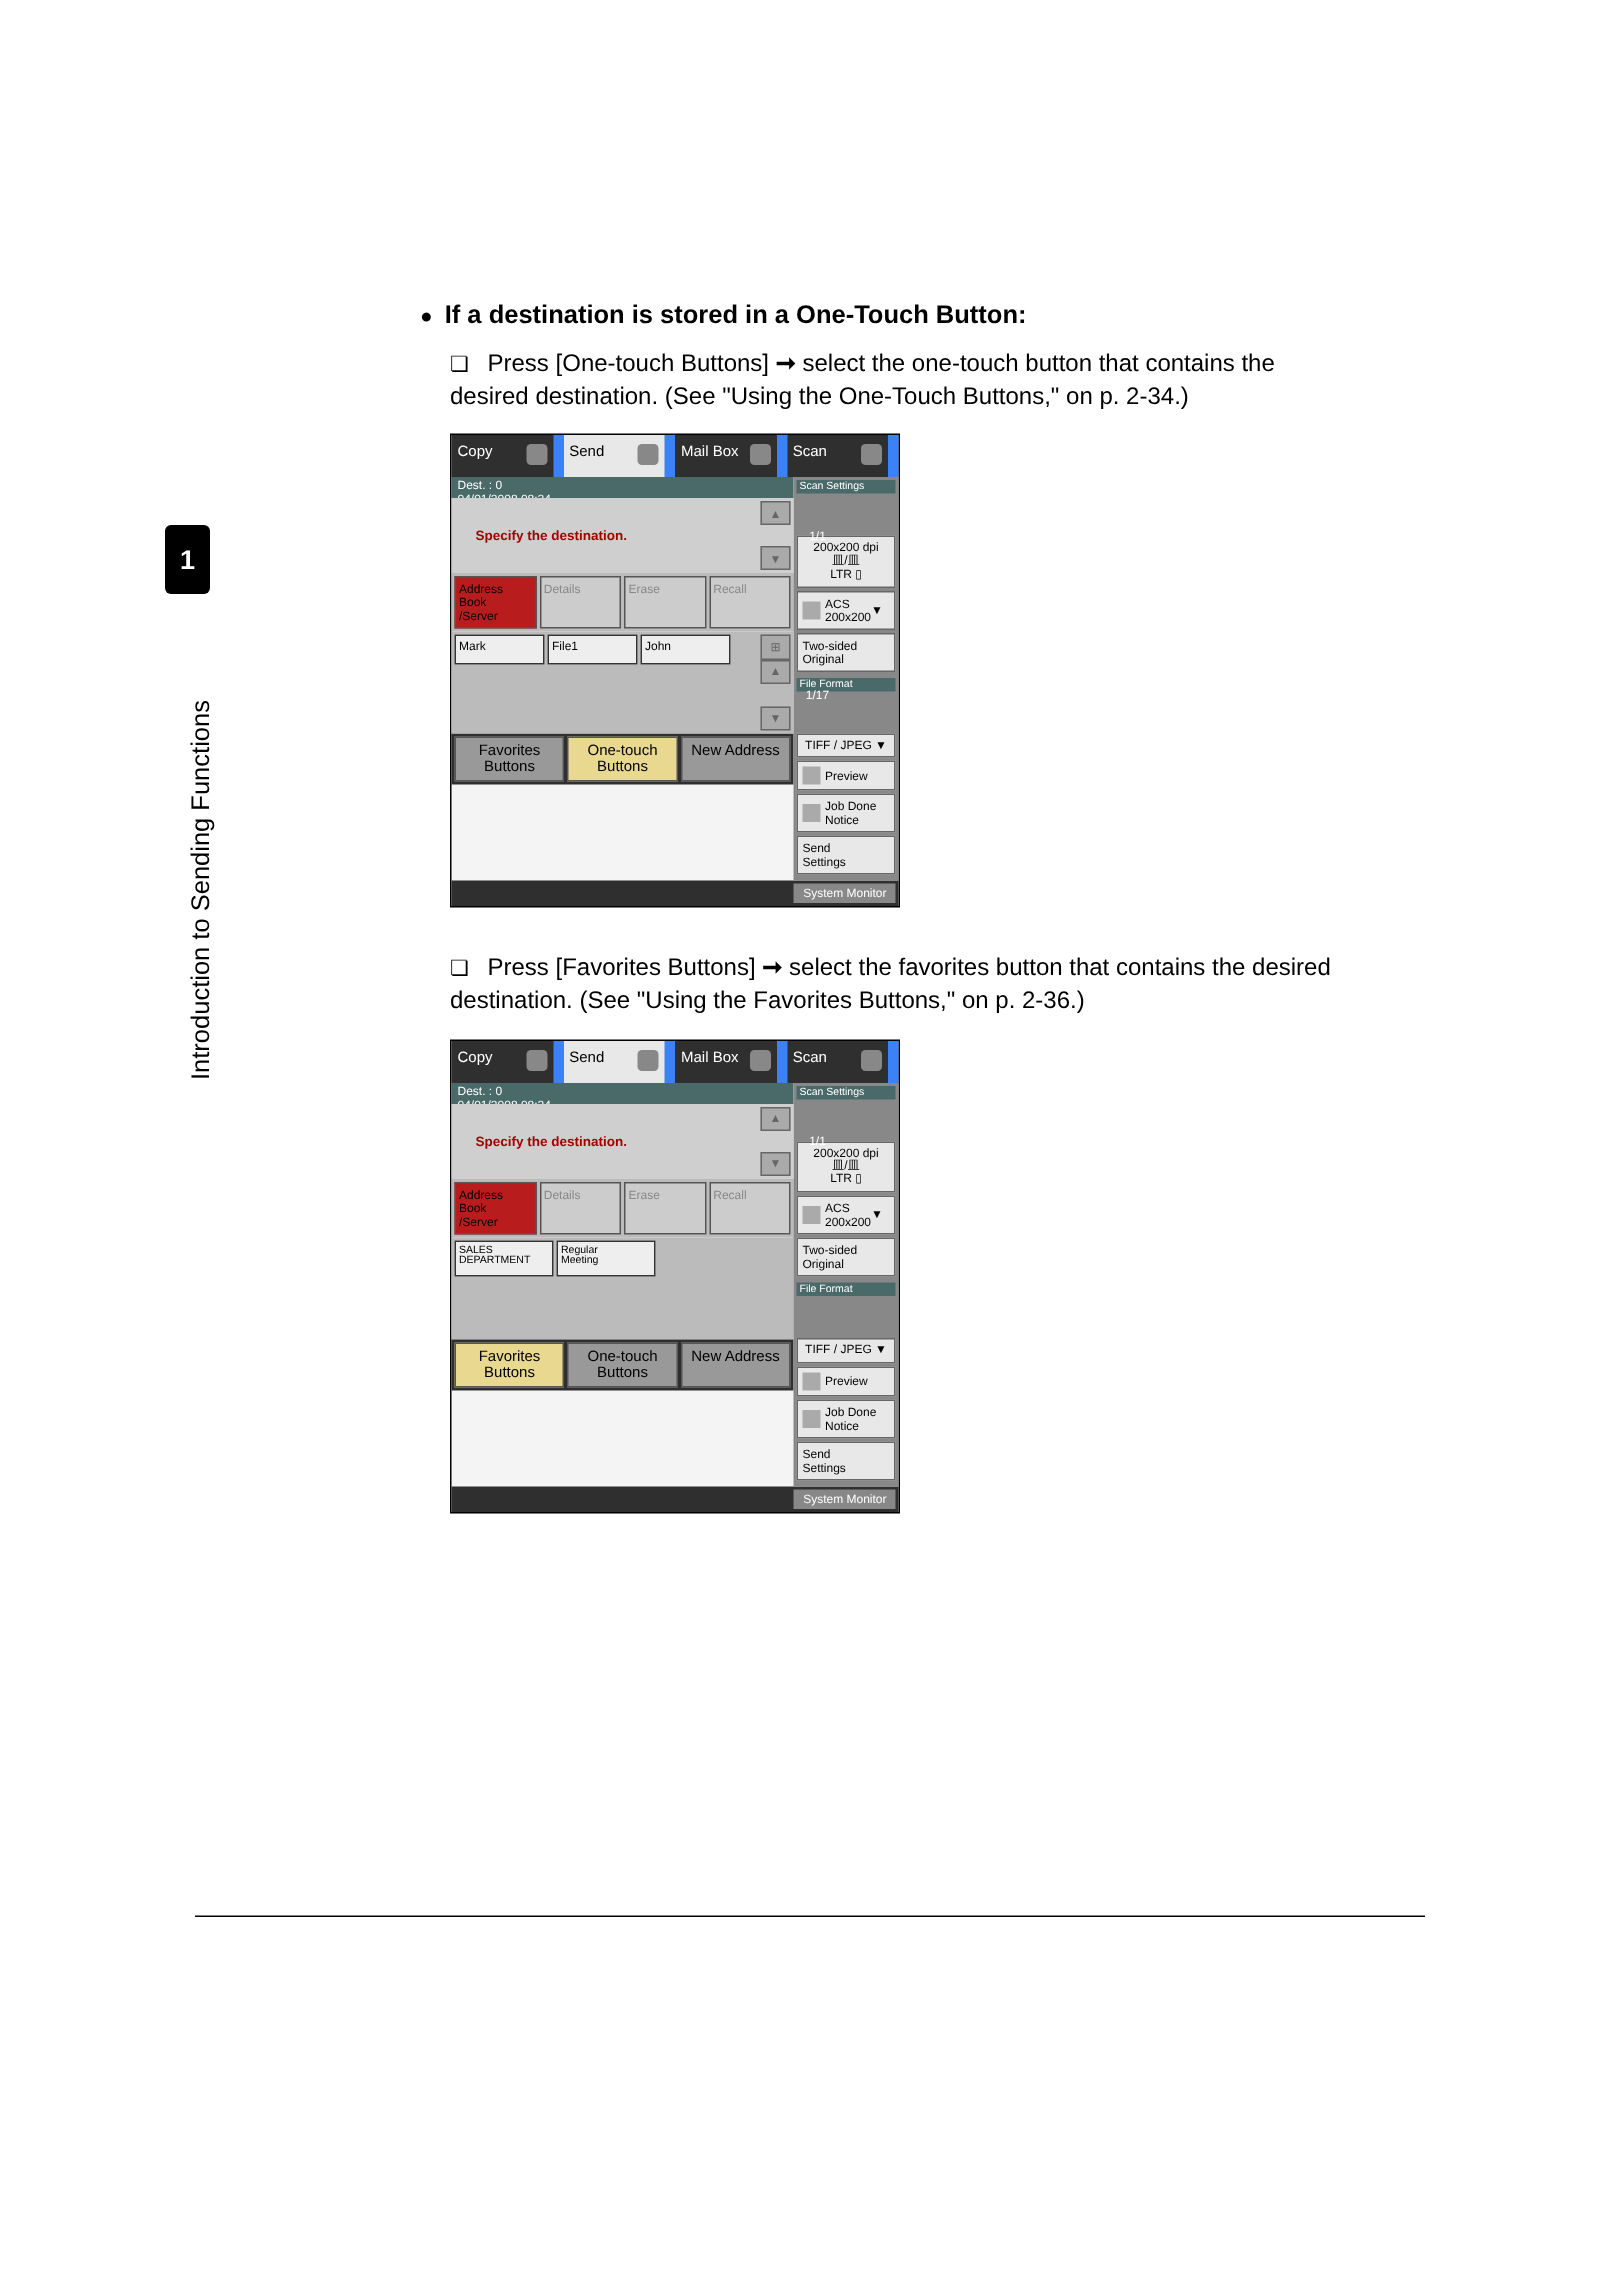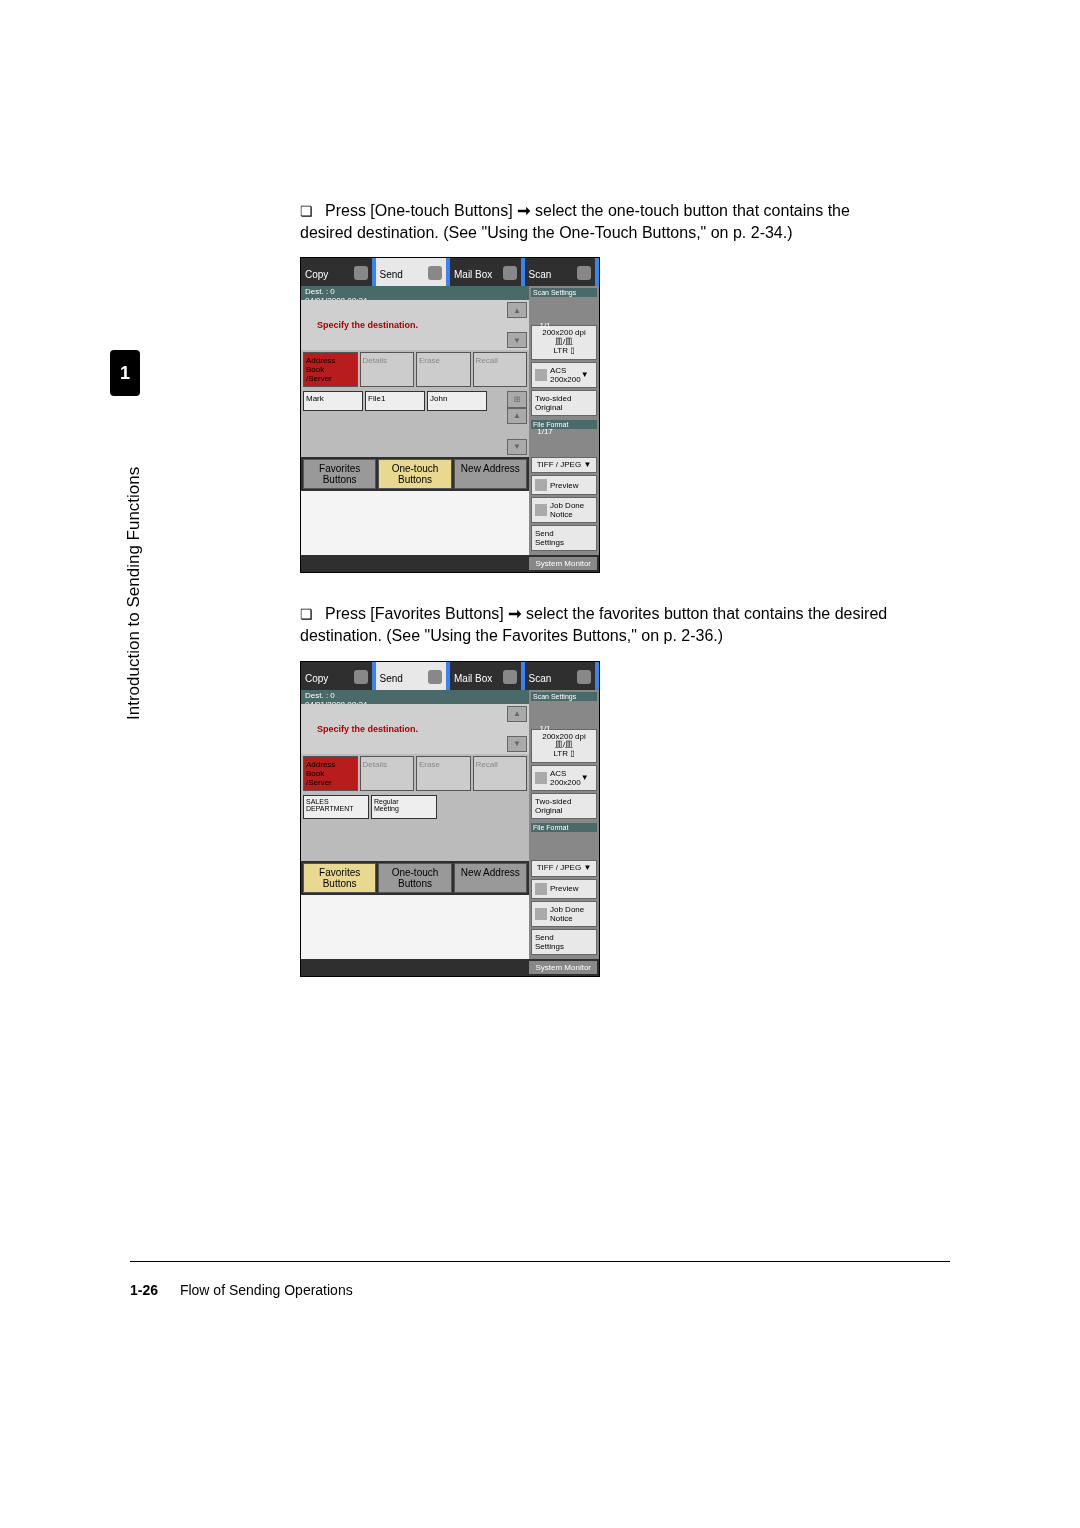--- a/index.html
+++ b/index.html
@@ -6,21 +6,21 @@
   body { background: #fff; font-family: Arial, Helvetica, sans-serif; width: 1080px; height: 1528px; position: relative; color: #000; }
   .page { position: absolute; left: 100px; top: 0; width: 880px; height: 1400px; }
   .content { padding-top: 200px; padding-left: 180px; padding-right: 80px; }
   .heading { font-weight: bold; font-size: 17px; margin-bottom: 12px; }
   .heading::before { content: "●"; font-size: 14px; margin-right: 8px; }
   .instruction { font-size: 16px; margin-left: 20px; margin-bottom: 14px; line-height: 1.35; }
   .instruction::before { content: "❏"; font-size: 14px; margin-right: 8px; }
   .arrow { font-weight: bold; }
   .panel { width: 300px; margin-left: 20px; margin-bottom: 30px; border: 1px solid #000; background: #f4f4f4; }
   .tabrow { display: flex; background: #2f2f2f; height: 28px; }
-  .tabrow .tab { flex: 1; color: #fff; font-size: 10px; padding: 6px 4px; display: flex; align-items: flex-end; justify-content: space-between; border-right: 4px solid #3b82f6; }
+  .tabrow .tab { flex: 1; color: #fff; font-size: 10px; padding: 6px 4px; display: flex; align-items: flex-start; justify-content: space-between; border-right: 7px solid #3b82f6; }
   .tabrow .tab.active { background: #e8e8e8; color: #000; }
   .tabrow .ticon { width: 14px; height: 14px; background: #888; border-radius: 3px; }
   .infobar { background: #4a6a6a; height: 14px; display: flex; justify-content: space-between; font-size: 8px; color: #fff; padding: 1px 4px; flex-direction: column; }
   .mainrow { display: flex; }
   .leftcol { flex: 1; }
   .rightcol { width: 70px; background: #888; padding: 2px; }
   .destarea { background: #cfcfcf; height: 50px; padding: 6px; display: flex; position: relative; }
   .destarea .msg { color: #a00; font-size: 9px; font-weight: bold; margin: auto 0; margin-left: 10px; }
   .destarea .scroll { position: absolute; right: 2px; top: 2px; bottom: 2px; width: 20px; display: flex; flex-direction: column; }
   .scrollbtn { flex: 1; background: #aaa; border: 1px solid #666; font-size: 8px; display:flex; align-items:center; justify-content:center; color:#666; }
@@ -52,20 +52,21 @@
   .footer-rule { border:0; border-top:1px solid #000; margin-bottom:20px; }
   .footer-line { font-size:14px; }
   .footer-line b { margin-right: 18px; }
 </style>
 </head>
 <body>
 
 <div class="page">
   <div class="content">
 
+    <div class="heading">If a destination is stored in a One-Touch Button:</div>
     <div class="instruction">
       <span>Press [One-touch Buttons]</span>
       <span class="arrow"> ➞ </span>
       <span>select the one-touch button that contains the desired destination. (See "Using the One-Touch Buttons," on p. 2-34.)</span>
     </div>
 
     <div class="panel">
       <div class="tabrow">
         <div class="tab">
             <span>Copy</span>
@@ -253,17 +254,13 @@
   </div>
 </div>
 
 <div class="side-rail">
   <div class="chapter-bubble">1</div>
 </div>
 <div class="side-text">Introduction to Sending Functions</div>
 
 <div class="footer">
   <hr class="footer-rule">
-  <div class="footer-line">
-    <b>1-26</b>
-    <span>Flow of Sending Operations</span>
-  </div>
 </div>
 
 </body></html>

